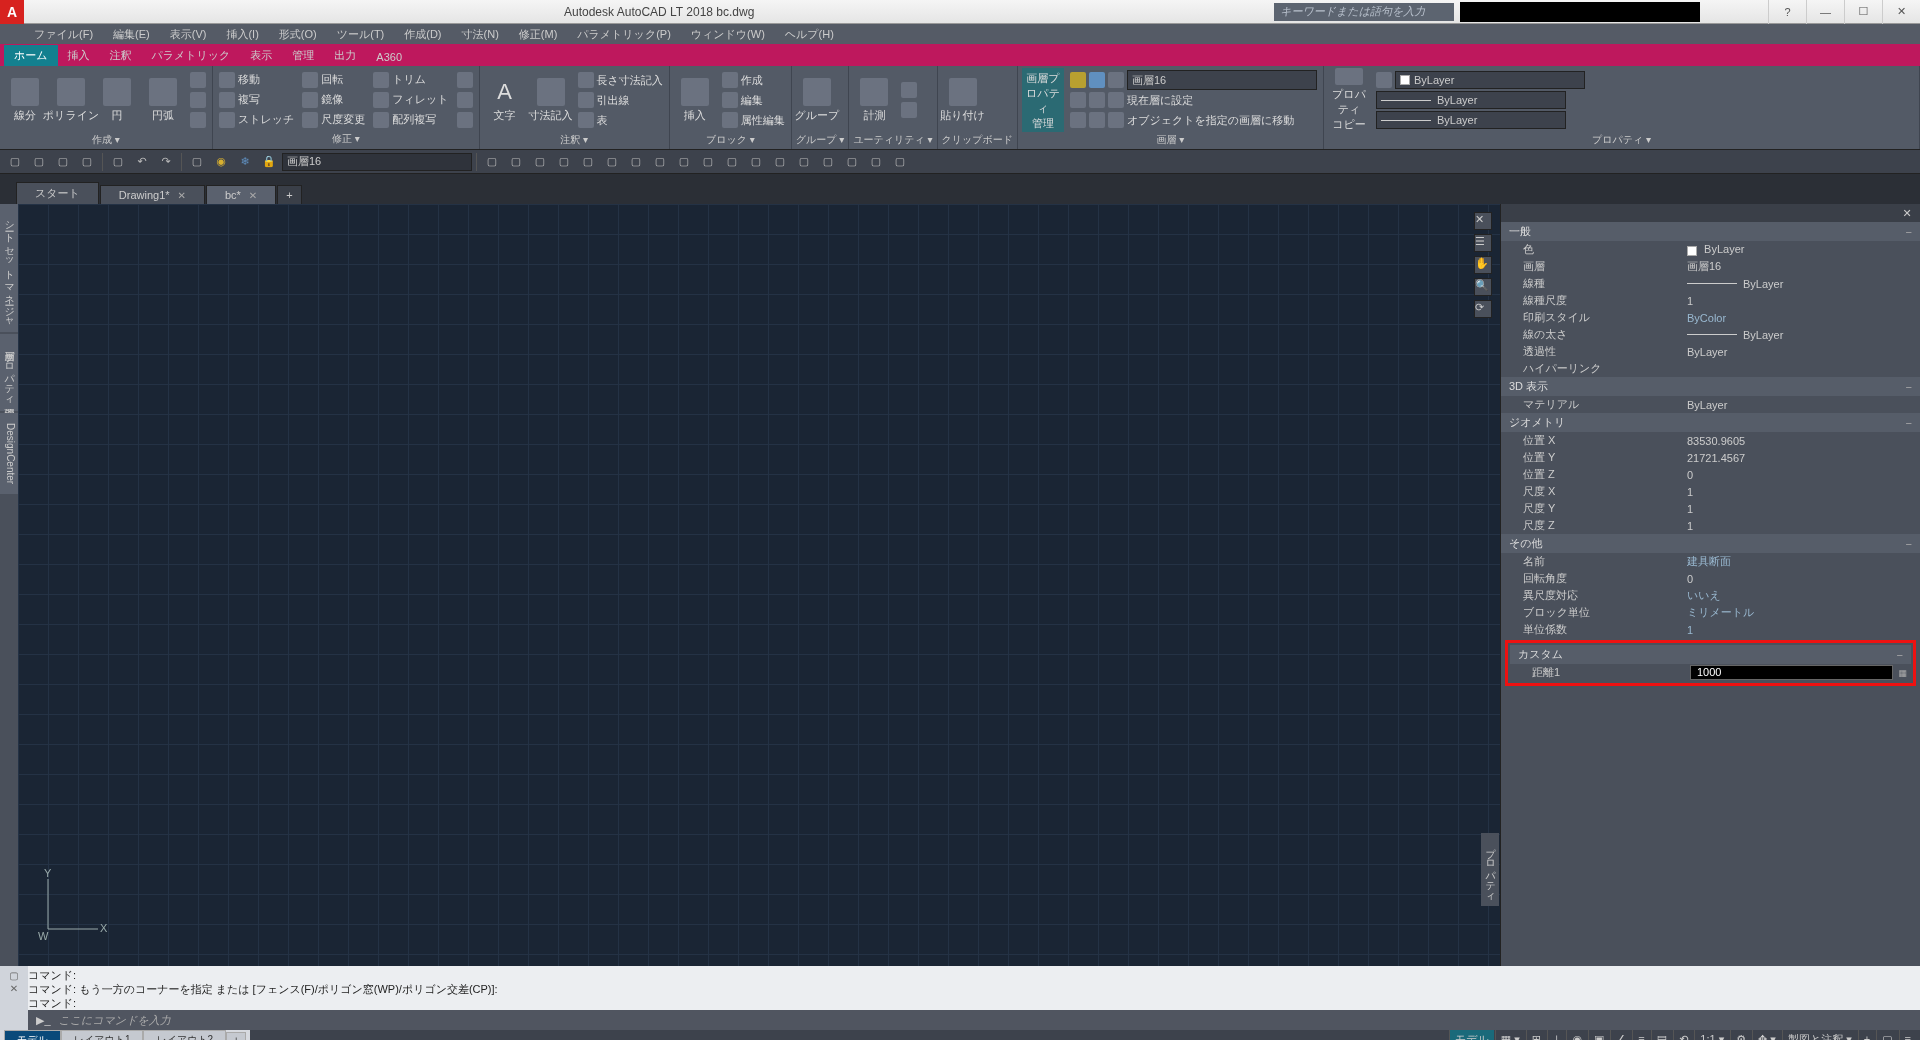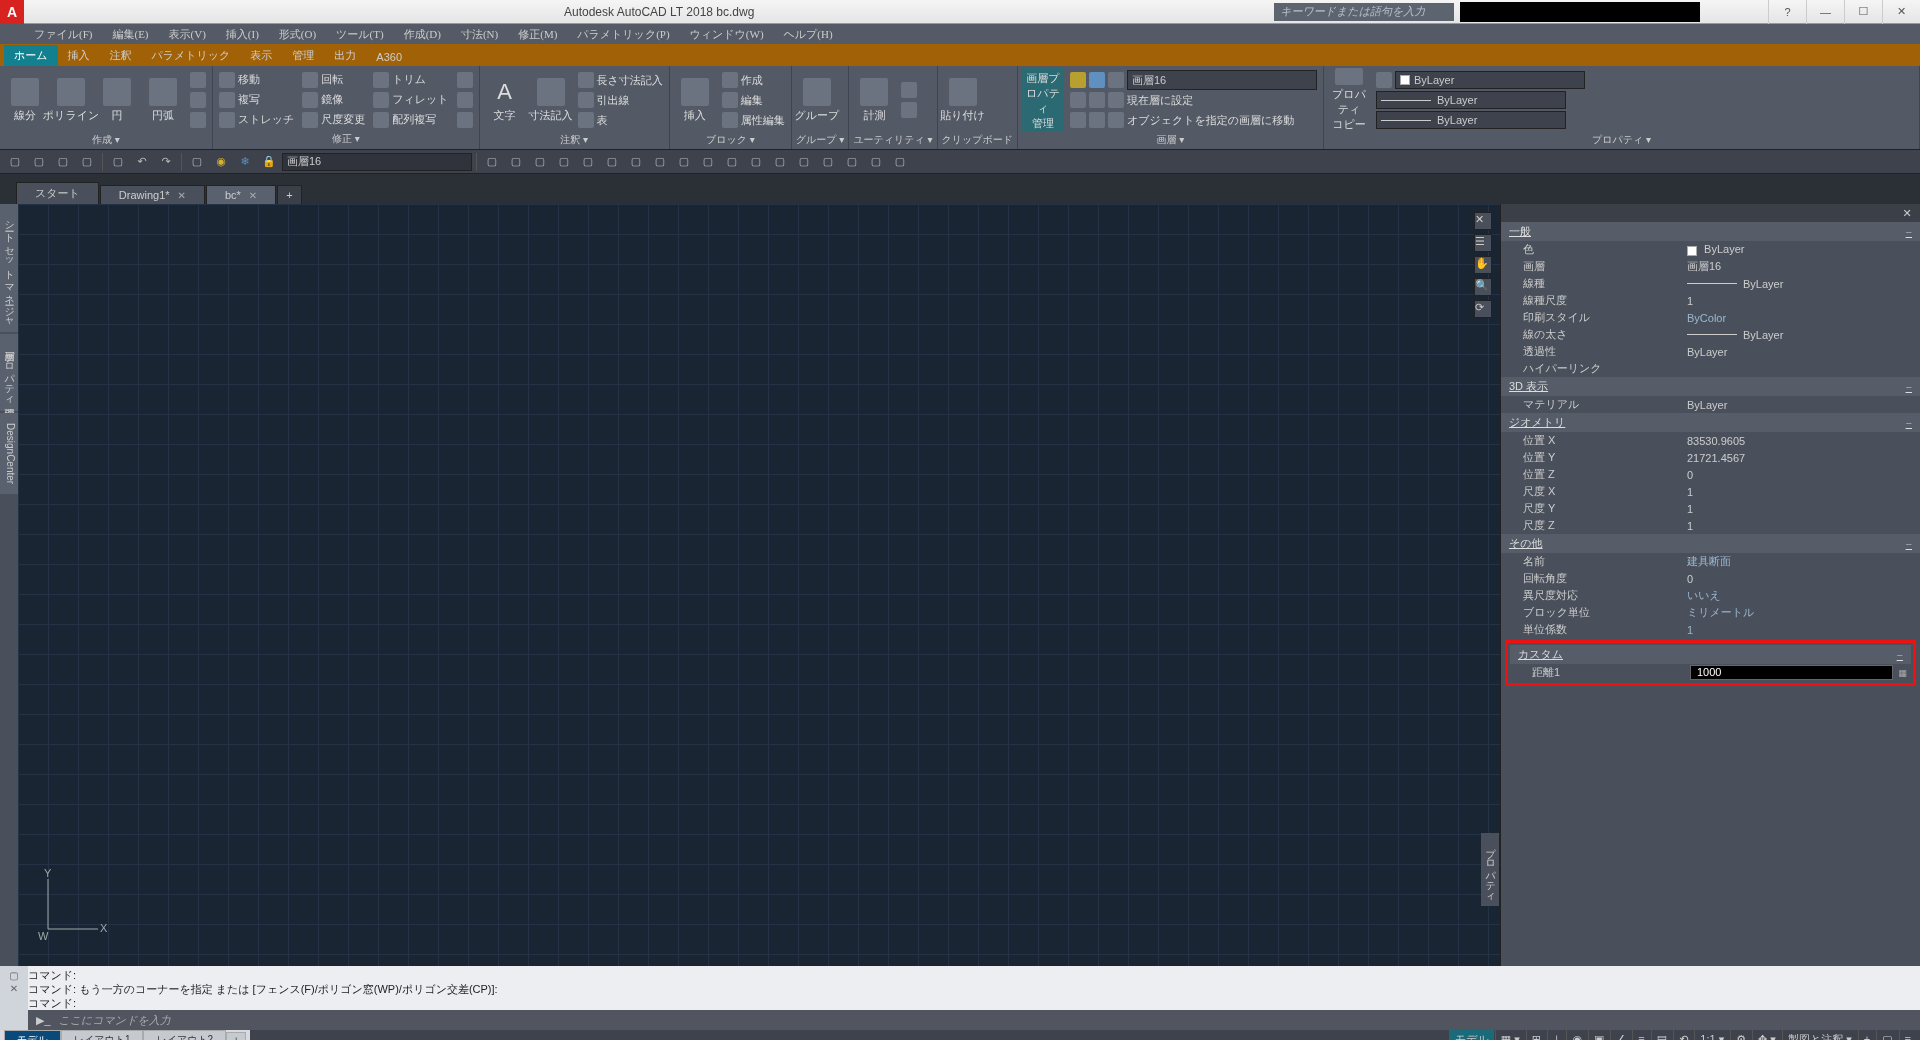--- a/index.html
+++ b/index.html
@@ -9,24 +9,24 @@
 .titlebar { height: 24px; background: linear-gradient(#f5f5f5,#e5e5e5); display: flex; align-items: center; border-bottom: 1px solid #999; }
 .app-icon { width: 24px; height: 24px; background: #d7221f; color: #fff; display: flex; align-items: center; justify-content: center; font-weight: bold; font-size: 14px; }
 .titlebar-title { flex: 0 0 auto; margin-left: 540px; color: #444; font-size: 12px; }
 .search-box { margin-left: 520px; width: 180px; height: 18px; background: #5c6470; color: #b8c0cc; font-style: italic; padding: 0 6px; display: flex; align-items: center; }
 .blackbox { width: 240px; height: 20px; background: #000; margin-left: 6px; }
 .win-controls { margin-left: auto; display: flex; }
 .win-btn { width: 38px; height: 24px; display: flex; align-items: center; justify-content: center; color: #555; border-left: 1px solid #ccc; cursor: pointer; }
 
 
 .menubar { height: 20px; background: #555b66; display: flex; align-items: center; padding-left: 28px; gap: 8px; color: #ccc; font-size: 11px; }
-.menubar span { padding: 2px 6px; cursor: pointer; font-family: Liberation Serif, serif; }
-
-
-.ribbon-tabs { height: 22px; background: #a16207; display: flex; align-items: flex-end; padding-left: 4px; }
+.menubar span { padding: 2px 6px; cursor: pointer; }
+
+
+.ribbon-tabs { height: 22px; background: #be185d; display: flex; align-items: flex-end; padding-left: 4px; }
 .ribbon-tab { padding: 3px 10px; color: #ccc; cursor: pointer; }
 .ribbon-tab.active { background: #13808f; color: #fff; }
 
 
 .ribbon { height: 84px; background: #535a66; display: flex; border-bottom: 1px solid #222; }
 .ribbon-panel { border-right: 1px solid #3f4550; display: flex; flex-direction: column; padding: 2px 4px; }
 .ribbon-panel-body { flex: 1; display: flex; align-items: center; gap: 4px; }
 .ribbon-panel-title { text-align: center; color: #ccc; font-size: 10px; padding: 1px 0; }
 .big-btn { display: flex; flex-direction: column; align-items: center; justify-content: center; width: 42px; height: 64px; gap: 2px; cursor: pointer; }
 .big-btn .ico { width: 28px; height: 28px; background: #6b7280; border-radius: 2px; }
@@ -65,21 +65,21 @@
 .ucs svg { overflow:visible;}
 .drawing { position:absolute; inset:0; }
 
 
 .props { width:420px; background:#4a505b; display:flex; flex-direction:column; border-left:1px solid #222;}
 .props-head { height:18px; background:#3a3f48; display:flex; align-items:center; padding:0 6px; justify-content:flex-end; gap:6px;}
 .props-head .xbtn { width:14px; height:14px; color:#ccc; cursor:pointer; display:flex; align-items:center; justify-content:center;}
 .props-selector { display:flex; align-items:center; padding:3px 6px; gap:6px;}
 .props-combo { flex:1; background:#3d424c; border:1px solid #222; height:20px; display:flex; align-items:center; padding:0 6px; color:#ccc;}
 .props-iconbtn { width:20px; height:20px; background:#5a616e; cursor:pointer; display:flex; align-items:center; justify-content:center; color:#ccc;}
-.props-section { background:#565d69; padding:2px 8px; color:#ddd; display:flex; justify-content:space-between; align-items:center; cursor:pointer;text-decoration:underline;}
+.props-section { background:#565d69; padding:2px 8px; color:#ddd; display:flex; justify-content:space-between; align-items:center; cursor:pointer;}
 .props-section .collapse { color:#aaa;}
 .props-row { display:flex; height:17px; align-items:center;}
 .props-row .k { width:180px; padding-left:22px; color:#ccc;}
 .props-row .v { flex:1; color:#ccc; padding-left:6px;}
 .props-row .v.link { color:#99b8d0;}
 .props-row.input .v { background:#000; color:#fff; border:1px solid #666; height:15px; margin-right:18px;}
 .props-row.input { position:relative;}
 .props-row.input::after { content:"▦"; position:absolute; right:4px; color:#aaa; font-size:9px;}
 .props-body { overflow-y:auto; flex:1;}
 .highlight-box { border:3px solid #e11; padding:2px; margin:2px 4px;}

